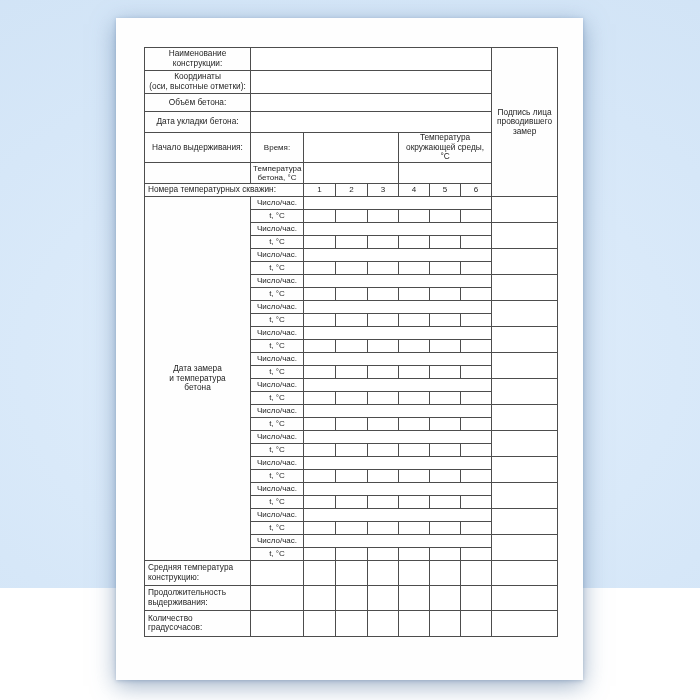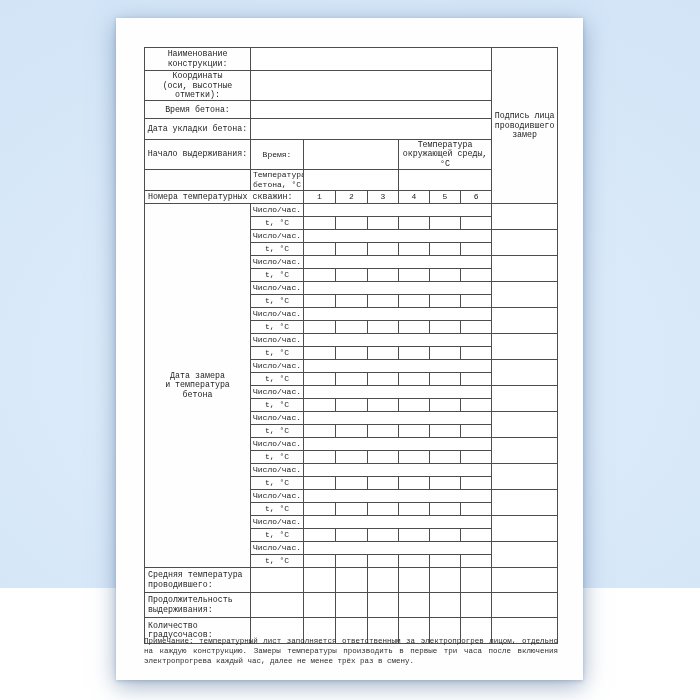--- a/index.html
+++ b/index.html
@@ -1,20 +1,20 @@
 <!DOCTYPE html>
 <html><head>
 <meta charset="utf-8">
 <style>
   * { margin:0; padding:0; box-sizing:border-box; }
   html,body { width:700px; height:700px; overflow:hidden; }
   #canvas {
     position:relative; width:700px; height:588px;
     background: radial-gradient(130% 110% at 50% 62%, #e2effc 0%, #d6e7f8 48%, #cbdff3 100%);
-    font-family:Liberation Mono, monospace;
+    font-family:Liberation Sans, sans-serif;
     color:#242424;
   }
   #page {
     position:absolute; left:116px; top:18px; width:467px; height:662px;
     background:#fefefe;
     box-shadow: 0 6px 22px rgba(84,116,156,0.55), 0 1px 4px rgba(84,116,156,0.35);
   }
   table#form-table {
     position:absolute; left:28px; top:29px;
     width:413px; table-layout:fixed; border-collapse:collapse;
@@ -73,21 +73,21 @@
           <td class="sig-header" rowspan="7">Подпись  лица
 проводившего
 замер</td>
         </tr>
         <tr class="hr2">
           <td class="lbl-c">Координаты
 (оси, высотные отметки):</td>
           <td class="value-cell" colspan="7"></td>
         </tr>
         <tr class="hr3">
-          <td class="lbl-c">Время бетона:</td>
+          <td class="lbl-c">Объём бетона:</td>
           <td class="value-cell" colspan="7"></td>
         </tr>
         <tr class="hr4">
           <td class="lbl-c">Дата укладки бетона:</td>
           <td class="value-cell" colspan="7"></td>
         </tr>
         <tr class="hr5">
           <td class="lbl-c">Начало  выдерживания:</td>
           <td class="sub">Время:</td>
           <td class="value-cell" colspan="3"></td>
@@ -310,21 +310,21 @@
             <td class="value-cell"></td>
             <td class="value-cell"></td>
             <td class="value-cell"></td>
             <td class="value-cell"></td>
           </tr>
         </tbody>
 
       <tbody>
         <tr class="sr12">
           <td class="lbl-l">Средняя температура
-проводившего:</td>
+конструкцию:</td>
           <td class="value-cell"></td>
           <td class="value-cell"></td>
           <td class="value-cell"></td>
           <td class="value-cell"></td>
           <td class="value-cell"></td>
           <td class="value-cell"></td>
           <td class="value-cell"></td>
           <td class="sig-cell"></td>
         </tr>
         <tr class="sr12">
@@ -346,15 +346,14 @@
           <td class="value-cell"></td>
           <td class="value-cell"></td>
           <td class="value-cell"></td>
           <td class="value-cell"></td>
           <td class="value-cell"></td>
           <td class="sig-cell"></td>
         </tr>
       </tbody>
     </table>
 
-    <div id="note">Примечание: температурный лист заполняется ответственным за электропрогрев лицом, отдельно на каждую конструкцию. Замеры температуры производить в первые три часа после включения электропрогрева каждый час, далее не менее трёх раз в смену.</div>
   </div>
 </div>
 
 </body></html>

